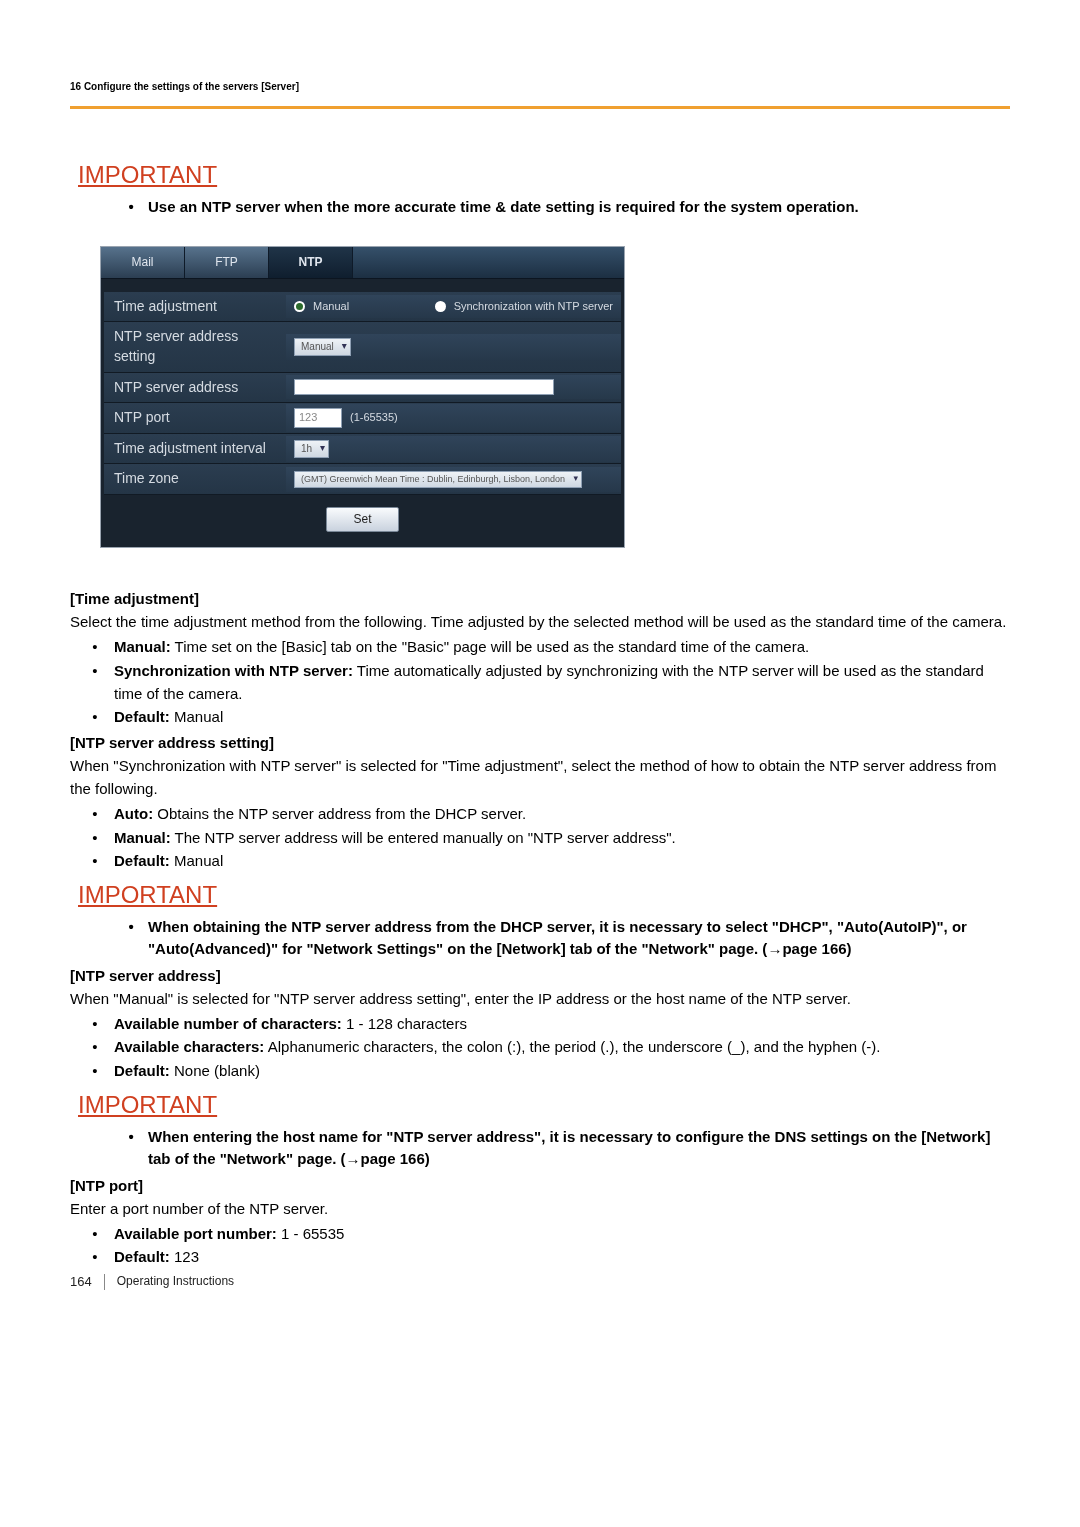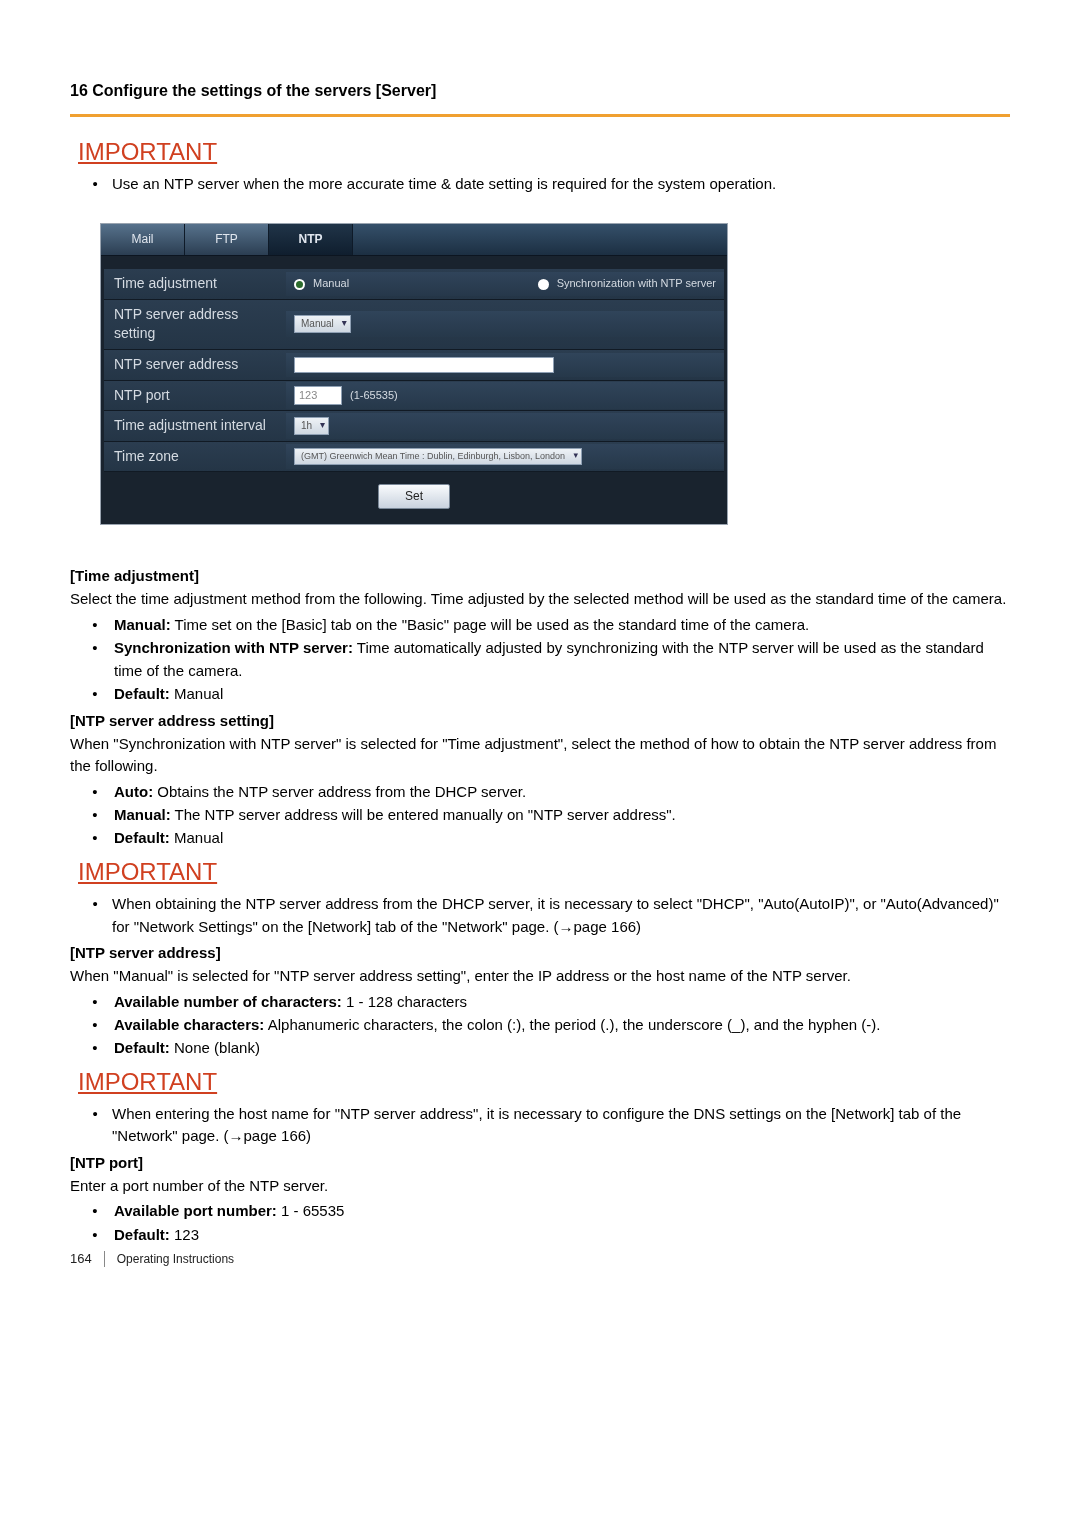--- a/index.html
+++ b/index.html
@@ -8,49 +8,50 @@
     background: #fff;
     width: 1080px;
     margin: 0 auto;
     padding: 80px 70px 60px 70px;
     color: #000;
     font-size: 15px;
     line-height: 1.4;
   }
   .top-header {
     font-weight: bold;
-    font-size: 16px;
+    font-size: 10px;
     padding-bottom: 12px;
     border-bottom: 3px solid #f0a030;
-    margin-bottom: 18px;
+    margin-bottom: 49px;
   }
   .important {
     color: #d04020;
     font-weight: normal;
     font-size: 24px;
     text-decoration: underline;
     margin-top: 6px;
     margin-bottom: 4px;
     margin-left: 8px;
   }
   .imp-list > li {
-    margin-left: 36px;
+    margin-left: 72px;
     line-height: 1.5;
     padding-left: 6px;
     margin-bottom: 4px;
+    font-weight: bold;
   }
   .imp-list > li::marker { content: "•  "; }
   .panel-wrap { margin: 28px 0 40px 30px; }
   .panel {
     font-family: Arial, sans-serif;
     font-size: 12px;
     color: #e8e8e8;
     background: #1e2a36;
     border: 1px solid #9aa4b0;
-    width: 628px;
+    width: 525px;
   }
   .tabbar {
     display: flex;
     background: linear-gradient(#35506a, #1c2f42);
     border-bottom: 1px solid #0c1520;
   }
   .tab {
     padding: 7px 0;
     width: 84px;
     text-align: center;

